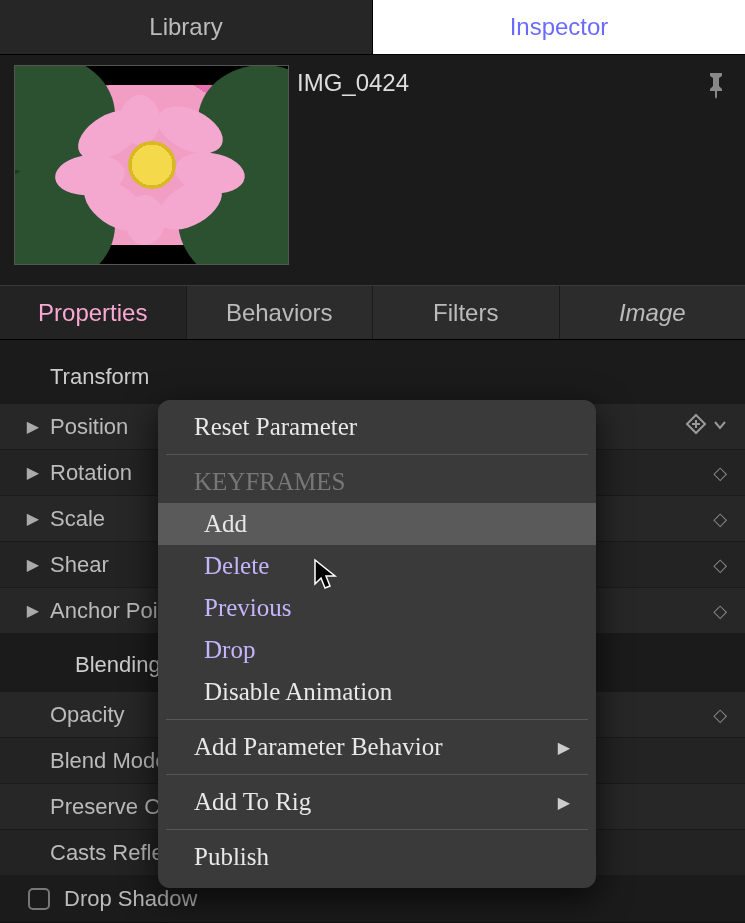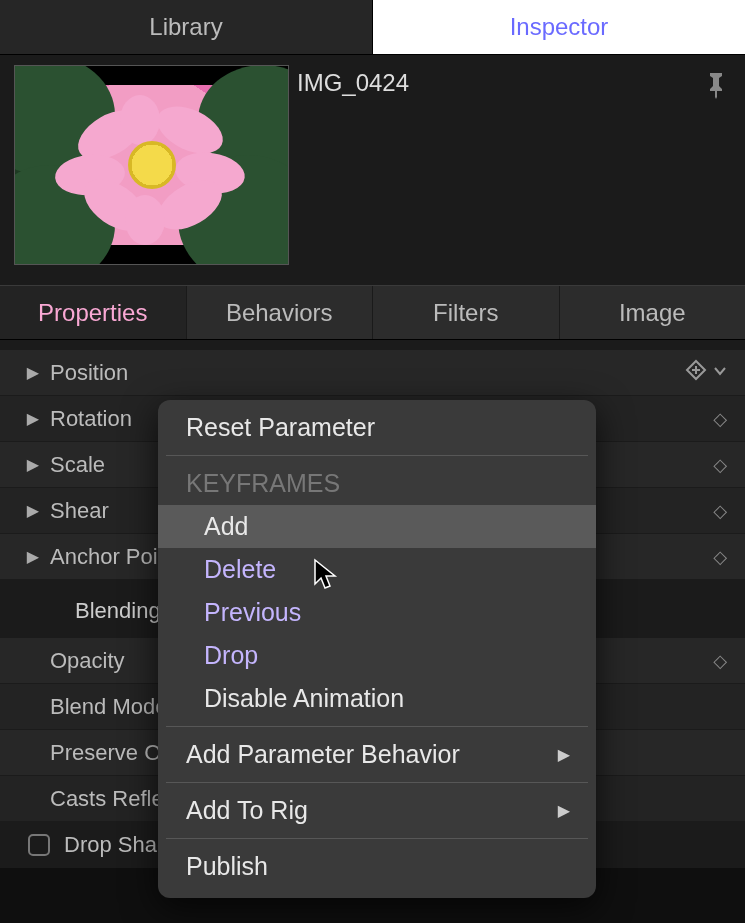--- a/index.html
+++ b/index.html
@@ -13,35 +13,35 @@
   .preview { width: 275px; height: 200px; background: #000; border: 1px solid #555; display: flex; align-items: center; justify-content: center; position: relative; overflow: hidden; }
   .preview .photo { width: 100%; height: 160px; background: radial-gradient(circle at 50% 50%, #f5d94a 0 22px, #f29dc4 22px 90px, #e86fb0 90px 110px, #1e3a23 110px 200px); position: relative; }
   .preview .petal { position: absolute; width: 70px; height: 40px; background: #f5a8cf; border-radius: 50% 50% 50% 50%; }
   .preview .center { position: absolute; left: 50%; top: 50%; width: 48px; height: 48px; background: radial-gradient(circle, #f4da4a 0 60%, #d8b825 60% 100%); border-radius: 50%; transform: translate(-50%,-50%); }
   .preview .leaf { position: absolute; background: #2b5131; border-radius: 50%; }
   .clip-title { font-size: 24px; color: #ddd; padding-top: 4px; flex: 1; }
   .pin { width: 30px; color: #888; font-size: 26px; padding-top: 6px; cursor: pointer; text-align: center; }
   .sub-tabs { display: flex; height: 55px; background: #2c2c2c; border-top: 1px solid #3a3a3a; border-bottom: 1px solid #000; }
   .sub-tab { flex: 1; display: flex; align-items: center; justify-content: center; font-size: 24px; color: #bbb; border-right: 1px solid #1a1a1a; cursor: pointer; }
   .sub-tab.active { color: #f9a8d4; background: #232323; }
-  .sub-tab:last-child { border-right: none; }
+  .sub-tab:last-child { border-right: none; font-style: italic; }
   .params { padding-top: 10px; }
   .section-header { font-size: 22px; color: #ccc; padding: 14px 20px 14px 50px; }
   .param-row { display: flex; align-items: center; height: 46px; padding: 0 18px 0 22px; font-size: 22px; color: #bbb; background: #272727; border-bottom: 1px solid #1b1b1b; }
   .param-row.alt { background: #232323; }
   .disclosure { width: 22px; display: inline-block; text-align: center; color: #aaa; margin-right: 6px; font-size: 16px; }
   .param-label { flex: 1; white-space: nowrap; overflow: hidden; }
   .kf-cell { width: 80px; display: flex; align-items: center; justify-content: flex-end; gap: 6px; color: #888; }
   .kf-diamond { font-size: 18px; color: #888; }
   .kf-chev { font-size: 14px; color: #888; }
   .kf-special { color: #888; font-size: 20px; }
   .checkbox { width: 22px; height: 22px; border: 2px solid #777; border-radius: 5px; display: inline-block; margin-right: 14px; }
   .blend-header { padding: 18px 20px 14px 30px; font-size: 22px; color: #ccc; margin-left: 45px; }
   .context-menu { position: absolute; left: 158px; top: 400px; width: 438px; background: #3a3a3a; border-radius: 12px; box-shadow: 0 10px 35px rgba(0,0,0,0.7); padding: 6px 0 10px 0; z-index: 10; }
-  .cm-item { font-size: 25px; padding: 7px 26px 7px 28px; color: #e8e8e8; display: flex; align-items: center; cursor: pointer; }
+  .cm-item { font-size: 25px; padding: 7px 26px 7px 36px; color: #e8e8e8; display: flex; align-items: center; cursor: pointer; font-family: Liberation Serif, serif; }
   .cm-item.indent { padding-left: 46px; }
   .cm-item.disabled { color: #c4b5fd; cursor: default; }
   .cm-item.label { color: #777; font-size: 25px; cursor: default; }
   .cm-item.hovered { background: #5a5a5a; }
   .cm-sep { height: 1px; background: #575757; margin: 6px 8px; }
   .cm-arrow { margin-left: auto; color: #ccc; font-size: 16px; }
   svg.cursor-svg { position: absolute; left: 312px; top: 558px; z-index: 20; pointer-events: none; }
 </style>
 </head>
 <body>
@@ -79,20 +79,21 @@
 </div>
 
 <div class="sub-tabs">
   <div class="sub-tab active">Properties</div>
   <div class="sub-tab">Behaviors</div>
   <div class="sub-tab">Filters</div>
   <div class="sub-tab">Image</div>
 </div>
 
 <div class="params">
+  <div class="section-header">Transform</div>
 
   <div class="param-row">
     <span class="disclosure">▶</span>
     <span class="param-label">Position</span>
     <span class="kf-cell">
       <span class="kf-special">
         <svg width="22" height="22" viewBox="0 0 22 22">
               <path d="M11 2 L20 11 L11 20 L2 11 Z" fill="none" stroke="#999" stroke-width="2"></path>
               <line x1="11" y1="7" x2="11" y2="15" stroke="#999" stroke-width="2"></line>
               <line x1="7" y1="11" x2="15" y2="11" stroke="#999" stroke-width="2"></line>

